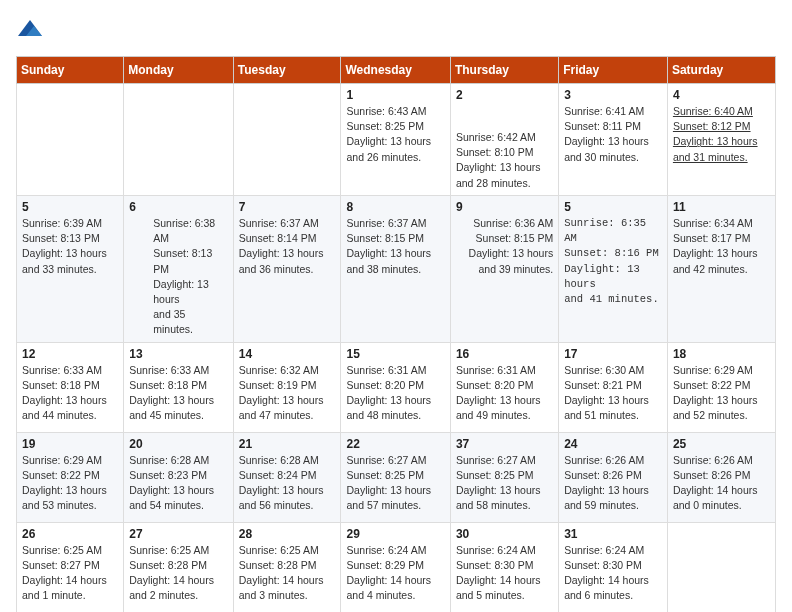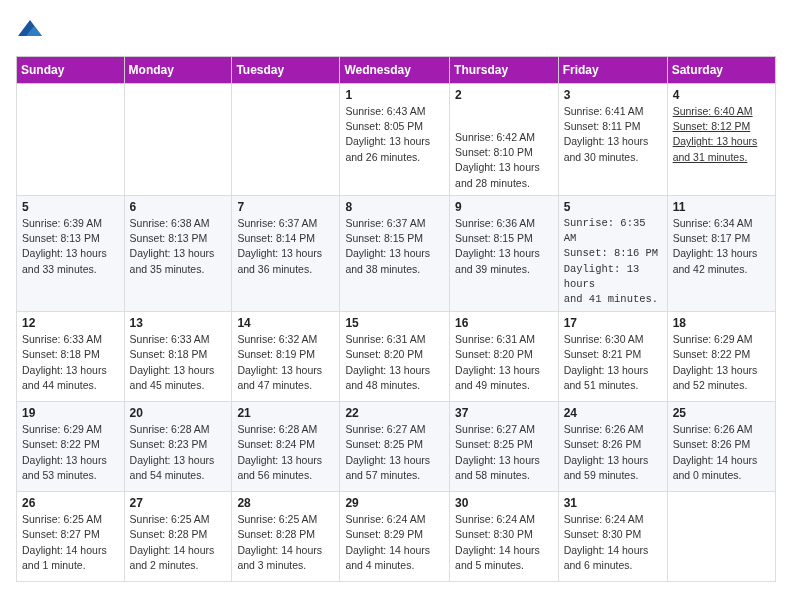--- a/index.html
+++ b/index.html
@@ -51,21 +51,21 @@
     .sub-title {
       font-size: 15px;
       color: #555;
     }
     .calendar {
       width: 100%;
       border-collapse: collapse;
       font-size: 11px;
     }
     .calendar thead tr th {
-      background-color: #a21caf;
+      background-color: #c2410c;
       color: white;
       padding: 6px 4px;
       text-align: left;
       font-size: 12px;
       font-weight: bold;
       border: 1px solid #ccc;
     }
     .calendar tbody tr td {
       vertical-align: top;
       padding: 4px 5px;
@@ -125,21 +125,21 @@
       </tr>
   </thead>
   <tbody id="calendar-body">
   <tr>
         <td class="empty-cell"></td>
         <td class="empty-cell"></td>
         <td class="empty-cell"></td>
         <td>
           <div class="day-num">1</div>
           <div class="day-detail" style="white-space: pre-line;">Sunrise: 6:43 AM
-Sunset: 8:05 PM
+Sunset: 8:25 PM
 Daylight: 13 hours
 and 26 minutes.</div>
         </td>
         <td>
           <div class="day-num">2</div>
           <div class="day-detail" style="white-space: pre-line; margin-top: 28px;">Sunrise: 6:42 AM
 Sunset: 8:10 PM
 Daylight: 13 hours
 and 28 minutes.</div>
         </td>
@@ -161,42 +161,42 @@
       <tr>
         <td>
           <div class="day-num">5</div>
           <div class="day-detail" style="white-space: pre-line;">Sunrise: 6:39 AM
 Sunset: 8:13 PM
 Daylight: 13 hours
 and 33 minutes.</div>
         </td>
         <td>
           <div class="day-num">6</div>
-          <div class="day-detail" style="white-space: pre-line;">Sunrise: 6:38 AM
+          <div class="day-detail" style="white-space: pre-line; margin-left: 24px;">Sunrise: 6:38 AM
 Sunset: 8:13 PM
 Daylight: 13 hours
 and 35 minutes.</div>
         </td>
         <td>
           <div class="day-num">7</div>
           <div class="day-detail" style="white-space: pre-line;">Sunrise: 6:37 AM
 Sunset: 8:14 PM
 Daylight: 13 hours
 and 36 minutes.</div>
         </td>
         <td>
           <div class="day-num">8</div>
           <div class="day-detail" style="white-space: pre-line;">Sunrise: 6:37 AM
 Sunset: 8:15 PM
 Daylight: 13 hours
 and 38 minutes.</div>
         </td>
         <td>
           <div class="day-num">9</div>
-          <div class="day-detail" style="white-space: pre-line;">Sunrise: 6:36 AM
+          <div class="day-detail" style="white-space: pre-line; text-align: right;">Sunrise: 6:36 AM
 Sunset: 8:15 PM
 Daylight: 13 hours
 and 39 minutes.</div>
         </td>
         <td>
           <div class="day-num">5</div>
           <div class="day-detail" style="white-space: pre-line; font-family: Liberation Mono, monospace;">Sunrise: 6:35 AM
 Sunset: 8:16 PM
 Daylight: 13 hours
 and 41 minutes.</div>

